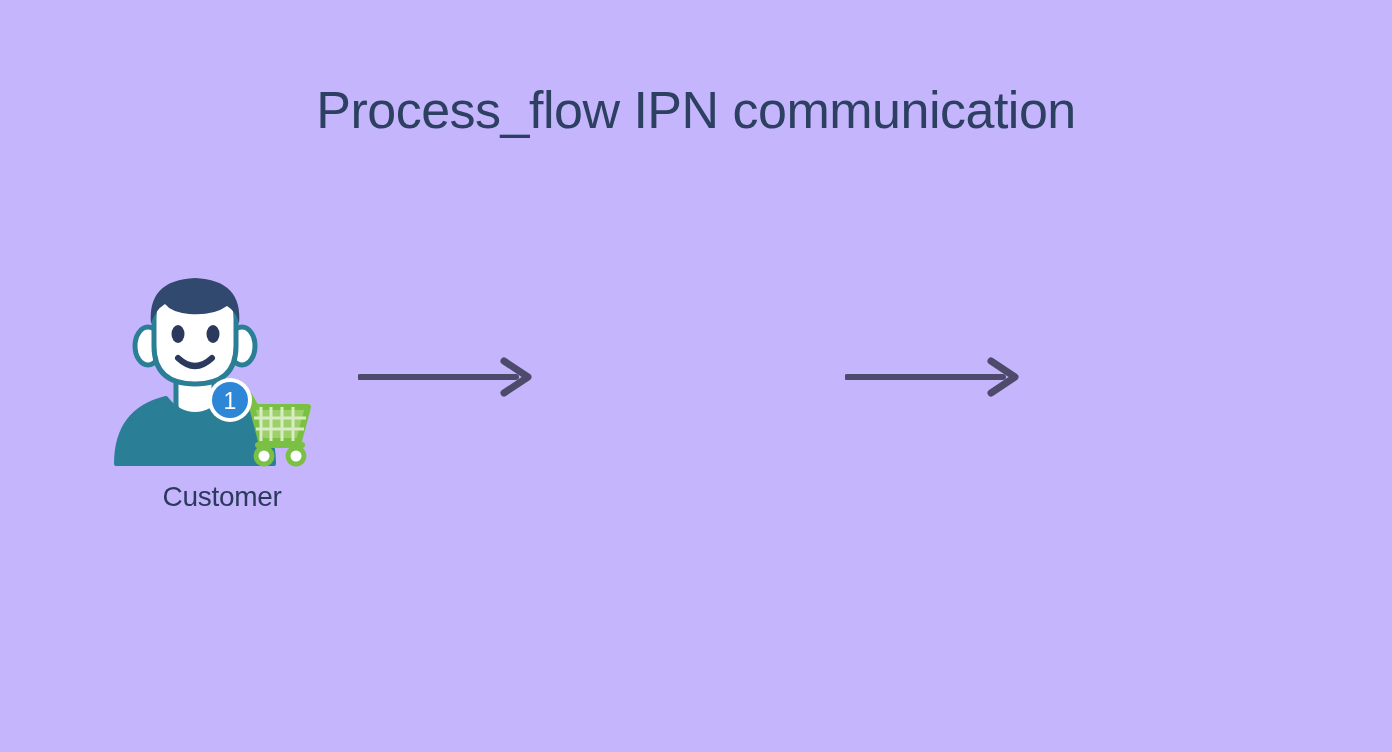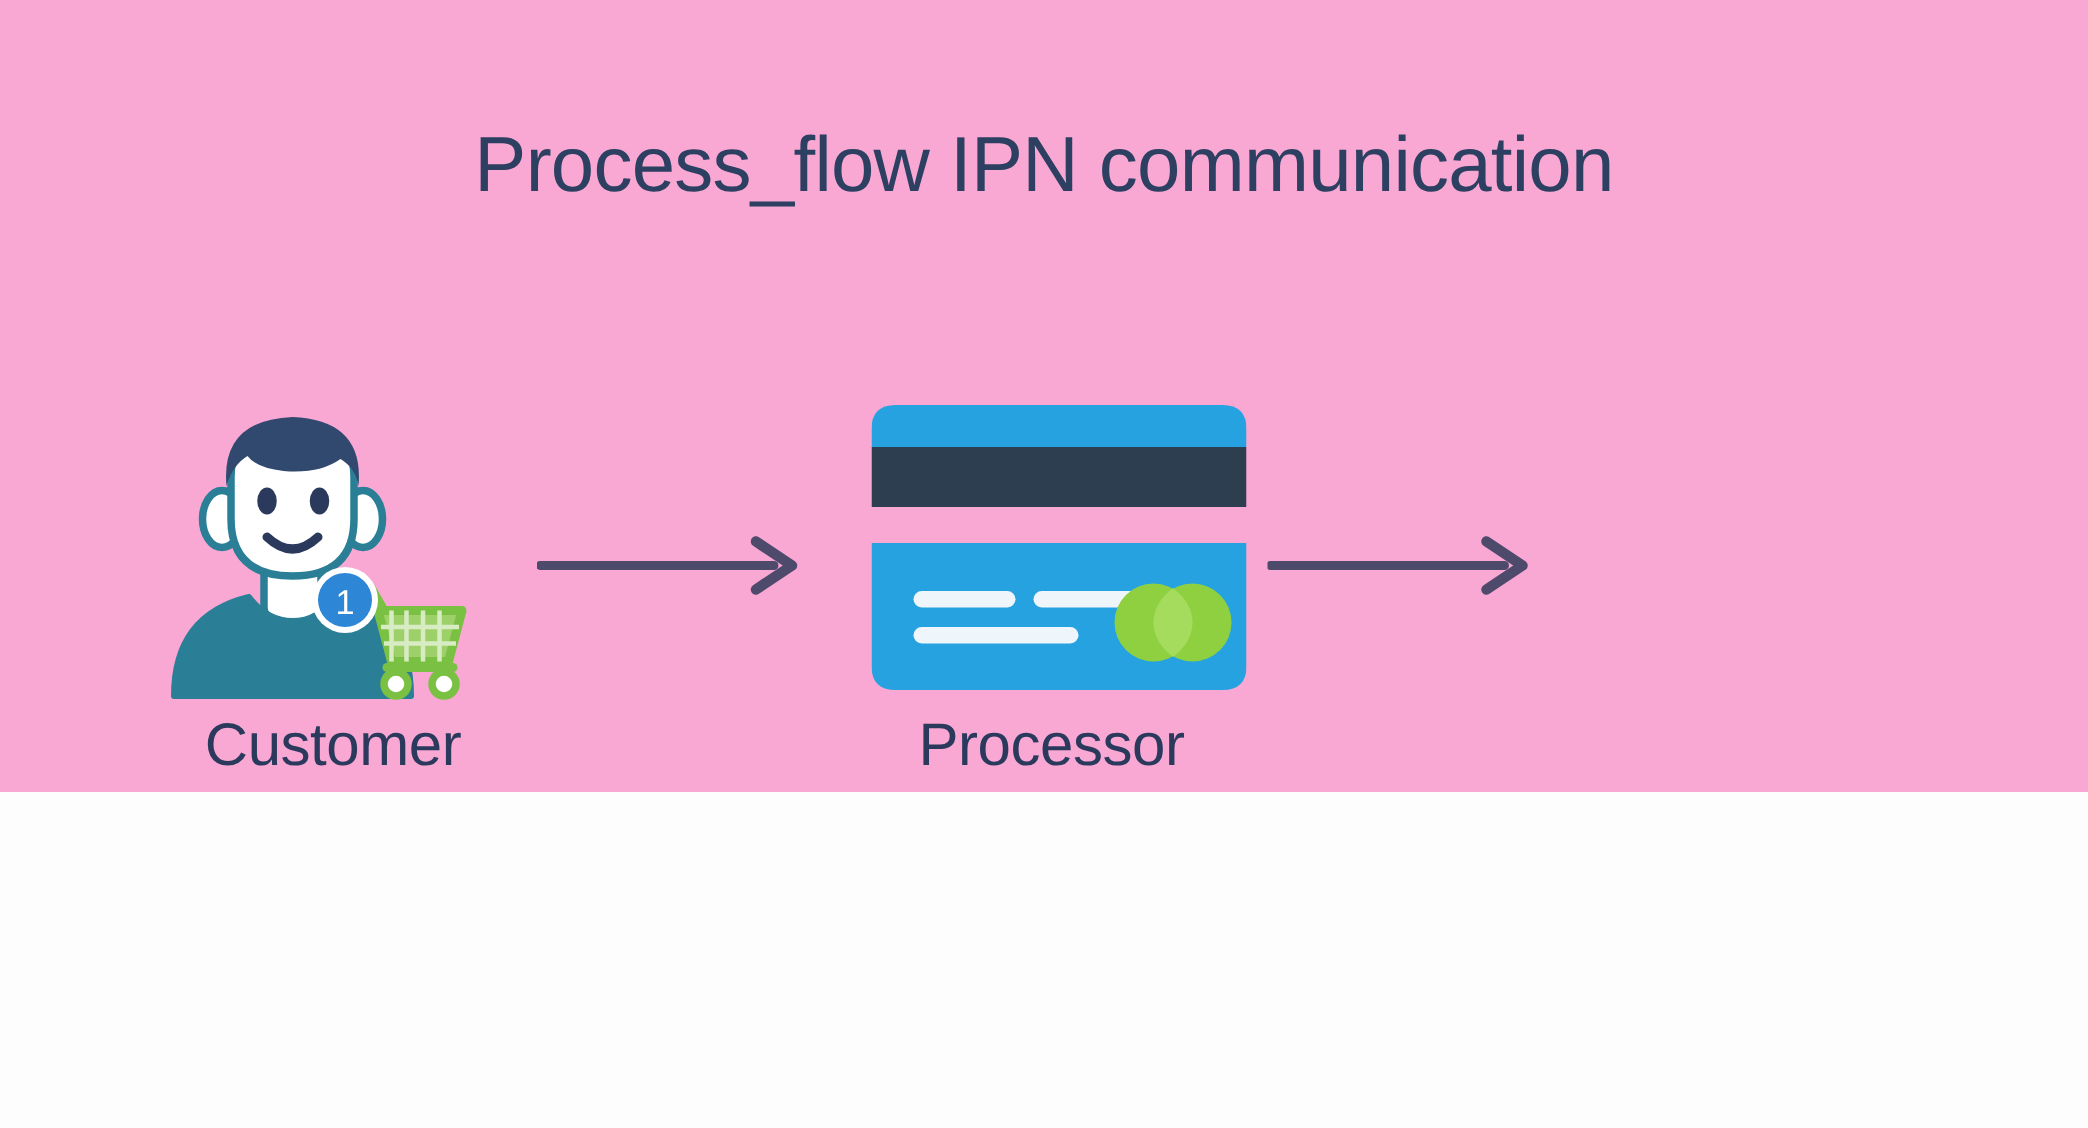--- a/index.html
+++ b/index.html
@@ -10,22 +10,22 @@
     width: 1392px;
     height: 752px;
     background: #fdfdfd;
     font-family: "Liberation Sans", sans-serif;
     overflow: hidden;
   }
 
   #diagram-root {
     position: relative;
     width: 1392px;
-    height: 528px;
-    background: #f9a8d4;
+    height: 752px;
+    background: #c4b5fd;
   }
 
   
   #diagram-title {
     position: absolute;
     left: 0;
     top: 78px;
     width: 1392px;
     text-align: center;
     font-size: 52px;
@@ -60,21 +60,21 @@
     width: 260px;
     height: 215px;
   }
 
   .node-label {
     position: absolute;
     top: 220px;
     left: 0;
     width: 260px;
     text-align: center;
-    font-size: 40px;
+    font-size: 28px;
     line-height: 54px;
     color: #2b3a5c;
     font-weight: 400;
     letter-spacing: -0.3px;
   }
 
   
   .arrow {
     position: absolute;
     top: 105px;
@@ -139,42 +139,20 @@
       <div class="node-label">Customer</div>
     </div>
 
     <div class="arrow" id="arrow-1">
       <svg width="180" height="44" viewBox="0 0 180 44" class="icon-svg">
         <path d="M2 22 H158" stroke="#4e4a6b" stroke-width="6" stroke-linecap="round" fill="none"></path>
         <path d="M146 6 L170 22 L146 38" stroke="#4e4a6b" stroke-width="7" fill="none" stroke-linecap="round" stroke-linejoin="round"></path>
       </svg>
     </div>
 
-    <div class="node" id="node-processor">
-      <div class="node-art">
-        <svg id="card-art" class="icon-svg" width="250" height="190" viewBox="0 0 250 190">
-
-          <path d="M0 16 q0 -16 16 -16 h218 q16 0 16 16 v12 H0 z" fill="#27a2e0"></path>
-          <rect x="0" y="28" width="250" height="40" fill="#2c3e50"></rect>
-
-          <path d="M0 92 h250 v82 q0 16 -16 16 h-218 q-16 0 -16 -16 z" fill="#27a2e0"></path>
-
-          <rect x="28" y="124" width="68" height="11" rx="5.5" fill="#eef6fb"></rect>
-          <rect x="108" y="124" width="92" height="11" rx="5.5" fill="#eef6fb"></rect>
-          <rect x="28" y="148" width="110" height="11" rx="5.5" fill="#eef6fb"></rect>
-
-          <g>
-            <circle cx="188" cy="145" r="26" fill="#8ed03f"></circle>
-            <circle cx="214" cy="145" r="26" fill="#8ed03f"></circle>
-            <path d="M201 122 q13 10 13 23 q0 13 -13 23 q-13 -10 -13 -23 q0 -13 13 -23 z" fill="#a5dc5e"></path>
-          </g>
-        </svg>
-      </div>
-      <div class="node-label">Processor</div>
-    </div>
 
     <div class="arrow" id="arrow-2">
       <svg width="180" height="44" viewBox="0 0 180 44" class="icon-svg">
         <path d="M2 22 H158" stroke="#4e4a6b" stroke-width="6" stroke-linecap="round" fill="none"></path>
         <path d="M146 6 L170 22 L146 38" stroke="#4e4a6b" stroke-width="7" fill="none" stroke-linecap="round" stroke-linejoin="round"></path>
       </svg>
     </div>
 
 
   </div>

